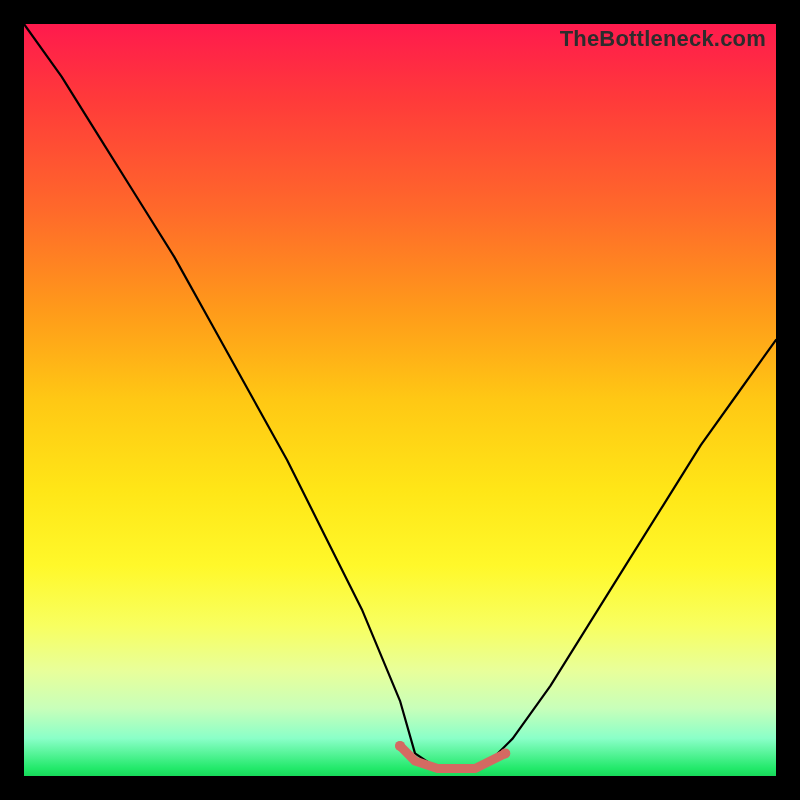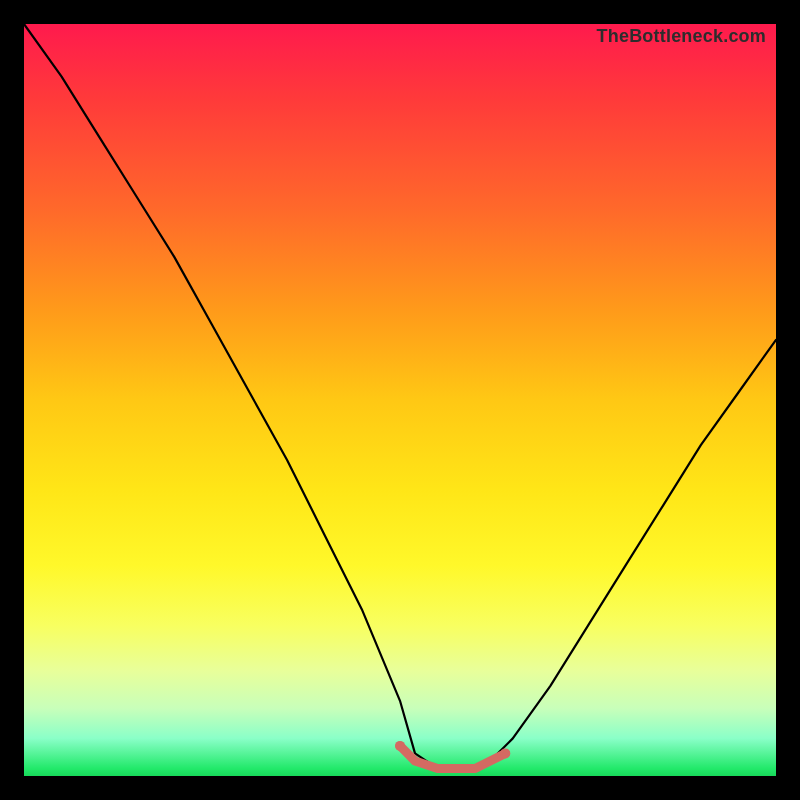--- a/index.html
+++ b/index.html
@@ -48,21 +48,21 @@
     left: 0;
     top: 0;
     width: 752px;
     height: 752px;
   }
   .watermark {
     position: absolute;
     top: 2px;
     right: 10px;
     color: #2d2d2d;
-    font-size: 18px;
+    font-size: 22px;
     font-weight: 600;
     letter-spacing: 0.2px;
     user-select: none;
   }
 </style>
 </head>
 <body>
 
 <div class="frame">
   <div class="plot">

